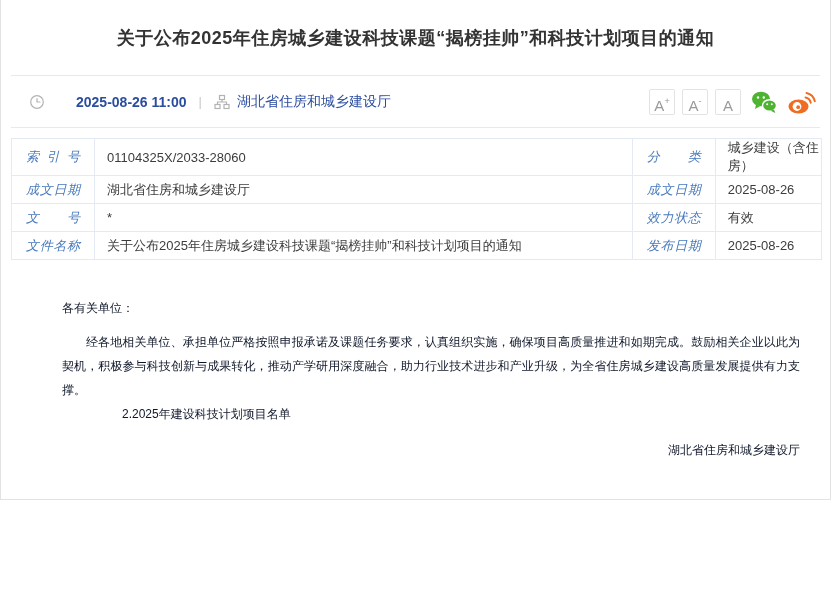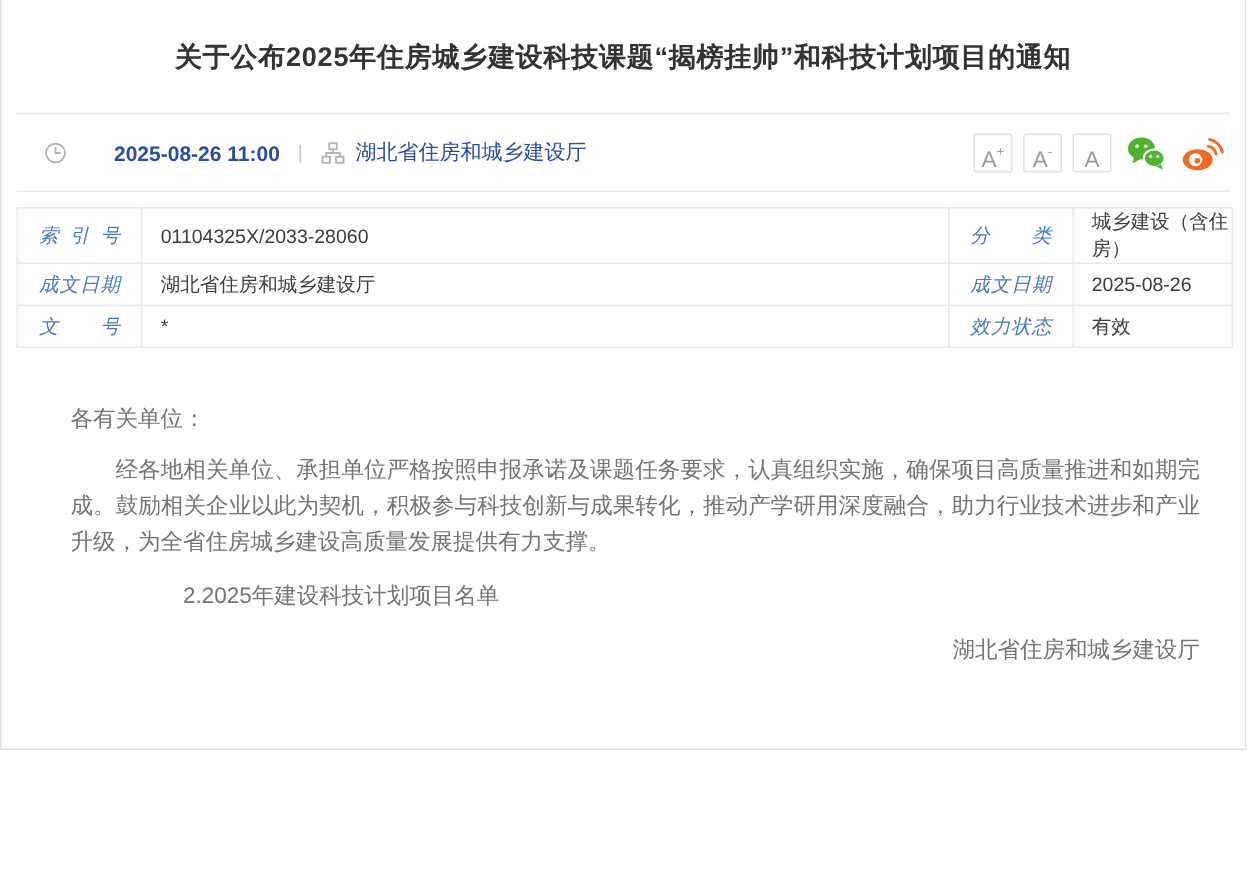--- a/index.html
+++ b/index.html
@@ -41,25 +41,25 @@
   }
   .doc-table td { border:1px solid #e3eaf3; height:28px; font-size:13px; vertical-align:middle; }
   .doc-table .lbl { width:83px; color:#4879bc; text-align:center; }
   .doc-table .lbl span {
     display:inline-block; width:54px; text-align:justify; text-align-last:justify;font-style:italic;
   }
   .doc-table .val { color:#3c3c3c; padding-left:12px; }
   .doc-table .val1 { width:537px; }
   .doc-table .val2 { width:106px;border-radius:12px; }
   
-  .doc-body { padding:36px 30px 0 46px; font-size:15px; color:#737373; }
+  .doc-body { padding:36px 30px 0 61px; font-size:12px; color:#0f172a; }
   .salutation { line-height:24px; }
   .para { line-height:24px; text-indent:2em; margin-top:10px; text-align:justify; }
   .attach-1 { line-height:24px; text-indent:2em; margin-top:11px; }
-  .attach-2 { line-height:24px; text-indent:5em; margin-top:12px; }
+  .attach-2 { line-height:24px; text-indent:5em; }
   .sig-line { line-height:24px; text-align:right; margin-top:12px; }
 </style>
 </head>
 <body>
 
 <div class="page">
 
   <div class="header">
     <div class="page-title">关于公布2025年住房城乡建设科技课题“揭榜挂帅”和科技计划项目的通知</div>
   </div>
@@ -129,20 +129,26 @@
         <td class="val val1">湖北省住房和城乡建设厅</td>
         <td class="lbl"><span>成文日期</span></td>
         <td class="val val2">2025-08-26</td>
       </tr>
       <tr>
         <td class="lbl"><span>文号</span></td>
         <td class="val val1">*</td>
         <td class="lbl"><span>效力状态</span></td>
         <td class="val val2">有效</td>
       </tr>
+      <tr>
+        <td class="lbl"><span>文件名称</span></td>
+        <td class="val val1">关于公布2025年住房城乡建设科技课题“揭榜挂帅”和科技计划项目的通知</td>
+        <td class="lbl"><span>发布日期</span></td>
+        <td class="val val2">2025-08-26</td>
+      </tr>
     </tbody>
   </table>
 
   <div class="doc-body">
     <div class="salutation">各有关单位：</div>
     <p class="para">经各地相关单位、承担单位严格按照申报承诺及课题任务要求，认真组织实施，确保项目高质量推进和如期完成。鼓励相关企业以此为契机，积极参与科技创新与成果转化，推动产学研用深度融合，助力行业技术进步和产业升级，为全省住房城乡建设高质量发展提供有力支撑。</p>
     <div class="attach-2">2.2025年建设科技计划项目名单</div>
     <div class="sig-line">湖北省住房和城乡建设厅</div>
 
   </div>

